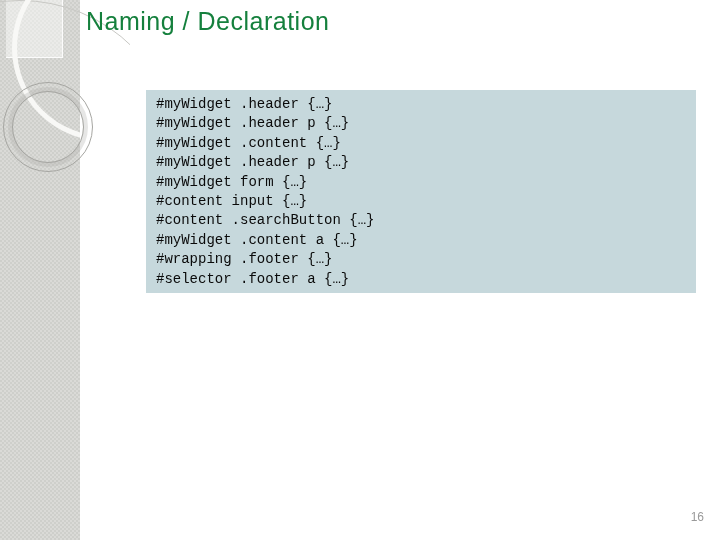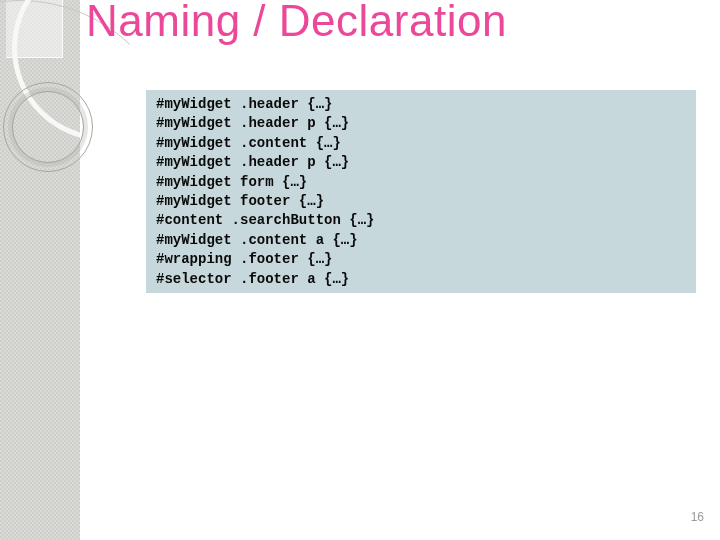--- a/index.html
+++ b/index.html
@@ -78,43 +78,43 @@
   .ring-inner {
     left: 12px; top: 91px;
     width: 72px; height: 72px;
     border: 1px solid #a6a6a2;
   }
 
   
   .slide-title {
     position: absolute;
     left: 86px; top: 0px;
-    font-size: 44px;
+    font-size: 25px;
     line-height: 42px;
     letter-spacing: 0.5px;
-    color: #ec4899;
+    color: #15803d;
     white-space: nowrap;
   }
   .slide-subtitle {
     position: absolute;
     left: 126px; top: 46px;
     font-size: 25px;
     line-height: 32px;
     color: #0d0d0d;
     white-space: nowrap;
   }
   .code-block {
     position: absolute;
     left: 146px; top: 90px;
     width: 550px; height: 203px;
     box-sizing: border-box;
     background: #c6d8dc;
     padding: 5px 0 12px 10px;
     font-family: "Liberation Mono", "DejaVu Sans Mono", monospace;
-    font-weight: bold;
+    font-weight: normal;
     font-size: 14px;
     line-height: 19.4px;
     color: #0a0a0a;
   }
   .code-line {
     white-space: pre;
   }
   .page-number {
     position: absolute;
     right: 16px; top: 510px;
@@ -140,21 +140,21 @@
   <div class="circle ring-inner"></div>
 
   <div class="slide-title">Naming / Declaration</div>
 
   <div class="code-block">
       <div class="code-line">#myWidget .header {…}</div>
       <div class="code-line">#myWidget .header p {…}</div>
       <div class="code-line">#myWidget .content {…}</div>
       <div class="code-line">#myWidget .header p {…}</div>
       <div class="code-line">#myWidget form {…}</div>
-      <div class="code-line">#myWidget footer {…}</div>
+      <div class="code-line">#content input {…}</div>
       <div class="code-line">#content .searchButton {…}</div>
       <div class="code-line">#myWidget .content a {…}</div>
       <div class="code-line">#wrapping .footer {…}</div>
       <div class="code-line">#selector .footer a {…}</div>
     </div>
 
   <div class="page-number">16</div>
 
 </div>
 

